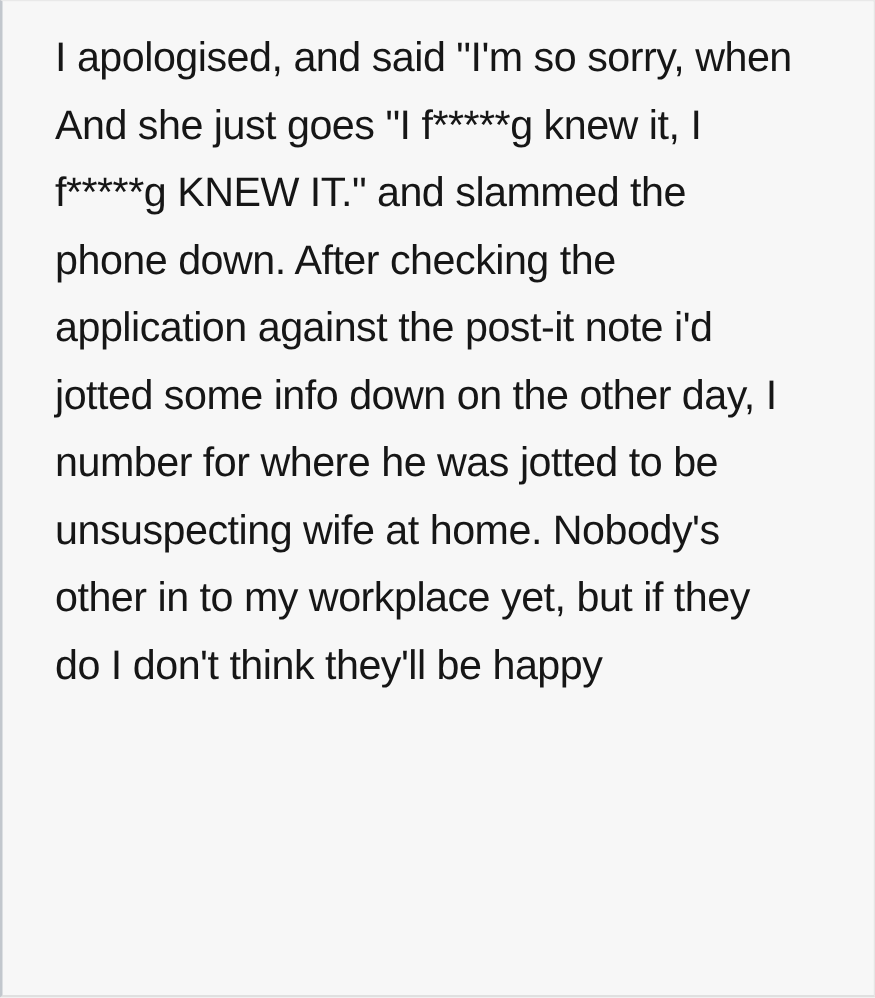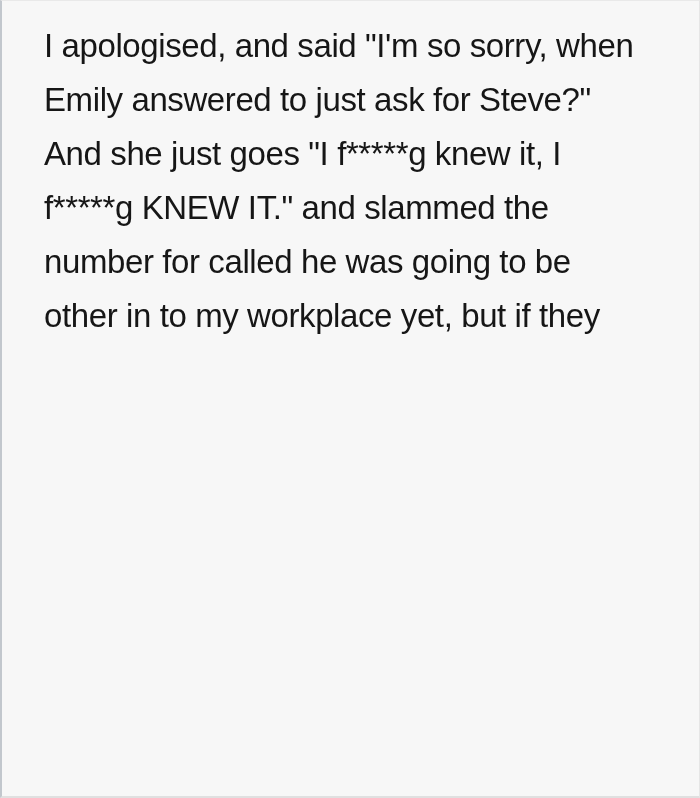--- a/index.html
+++ b/index.html
@@ -31,18 +31,22 @@
   }
   .post-line {
     white-space: pre;
   }
 </style>
 </head>
 <body>
 
 <div class="post-block">
   <div class="post-line">I apologised, and said "I'm so sorry, when</div>
-  <div class="post-line">Emily answered to just ask for Steve?"</div>
   <div class="post-line">And she just goes "I f*****g knew it, I</div>
   <div class="post-line">f*****g KNEW IT." and slammed the</div>
-  <div class="post-line">number for called he was going to be</div>
+  <div class="post-line">phone down. After checking the</div>
+  <div class="post-line">application against the post-it note i'd</div>
+  <div class="post-line">jotted some info down on the other day, I</div>
+  <div class="post-line">number for where he was jotted to be</div>
+  <div class="post-line">unsuspecting wife at home. Nobody's</div>
   <div class="post-line">other in to my workplace yet, but if they</div>
+  <div class="post-line">do I don't think they'll be happy</div>
 </div>
 
 </body></html>

